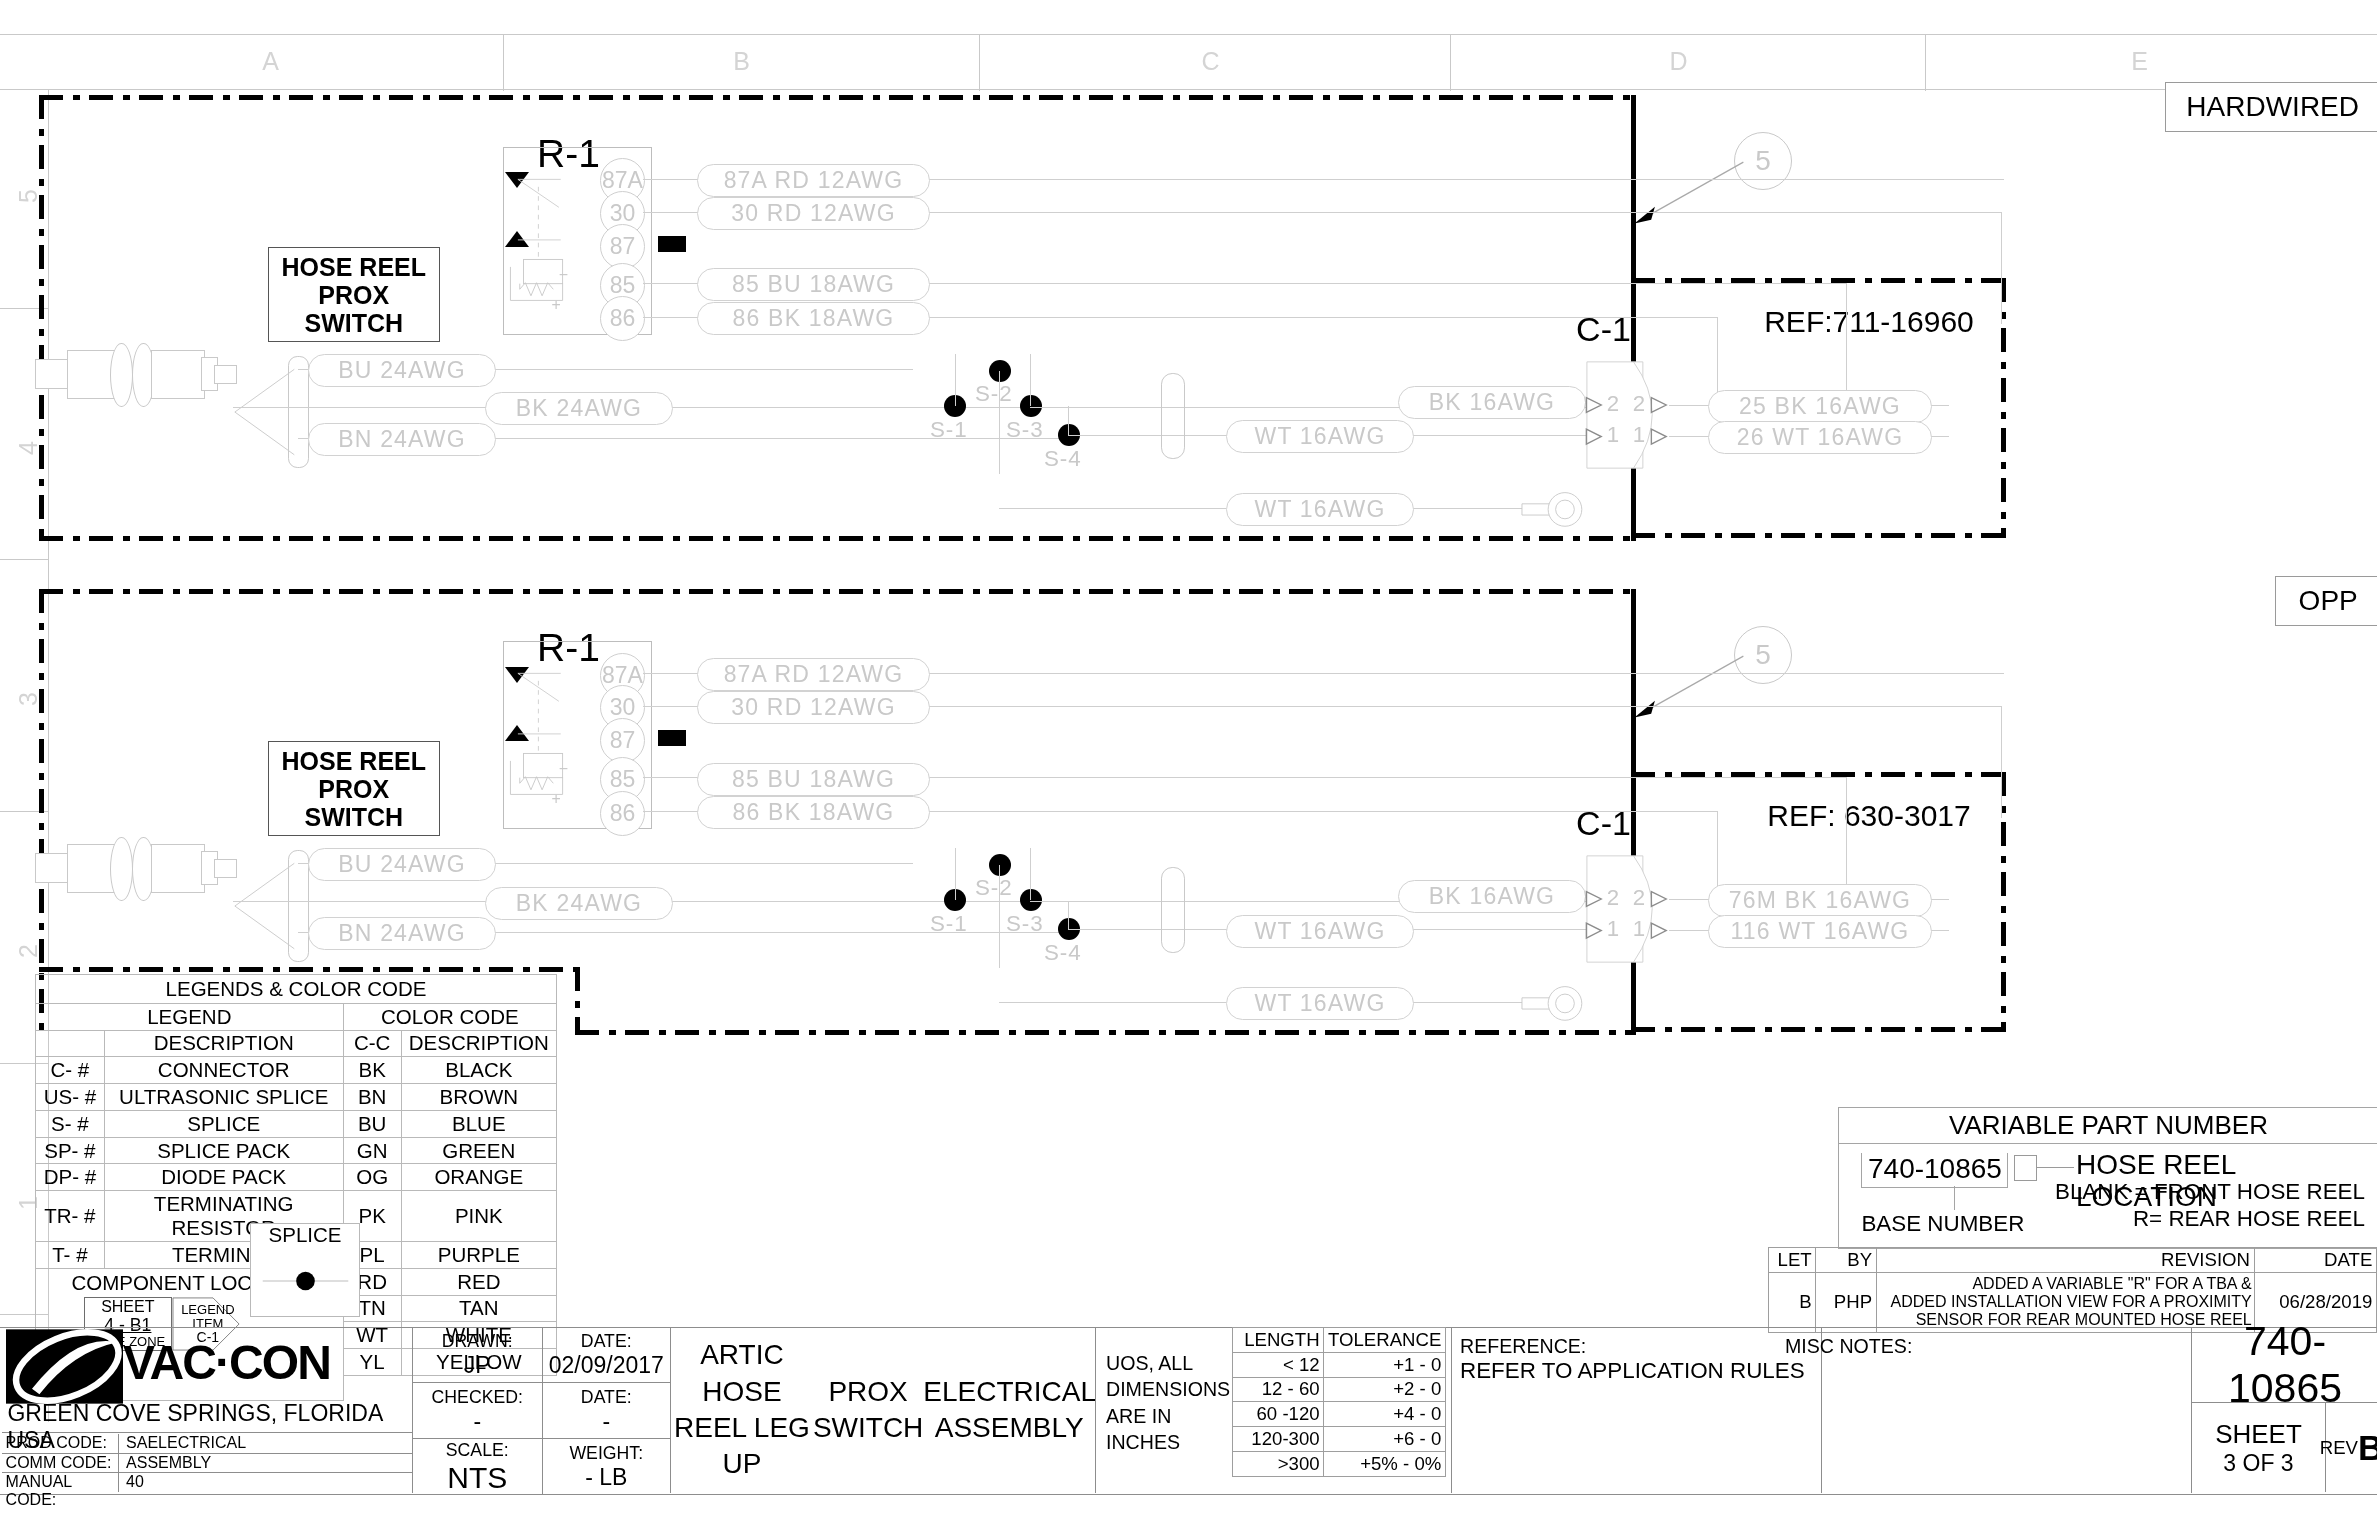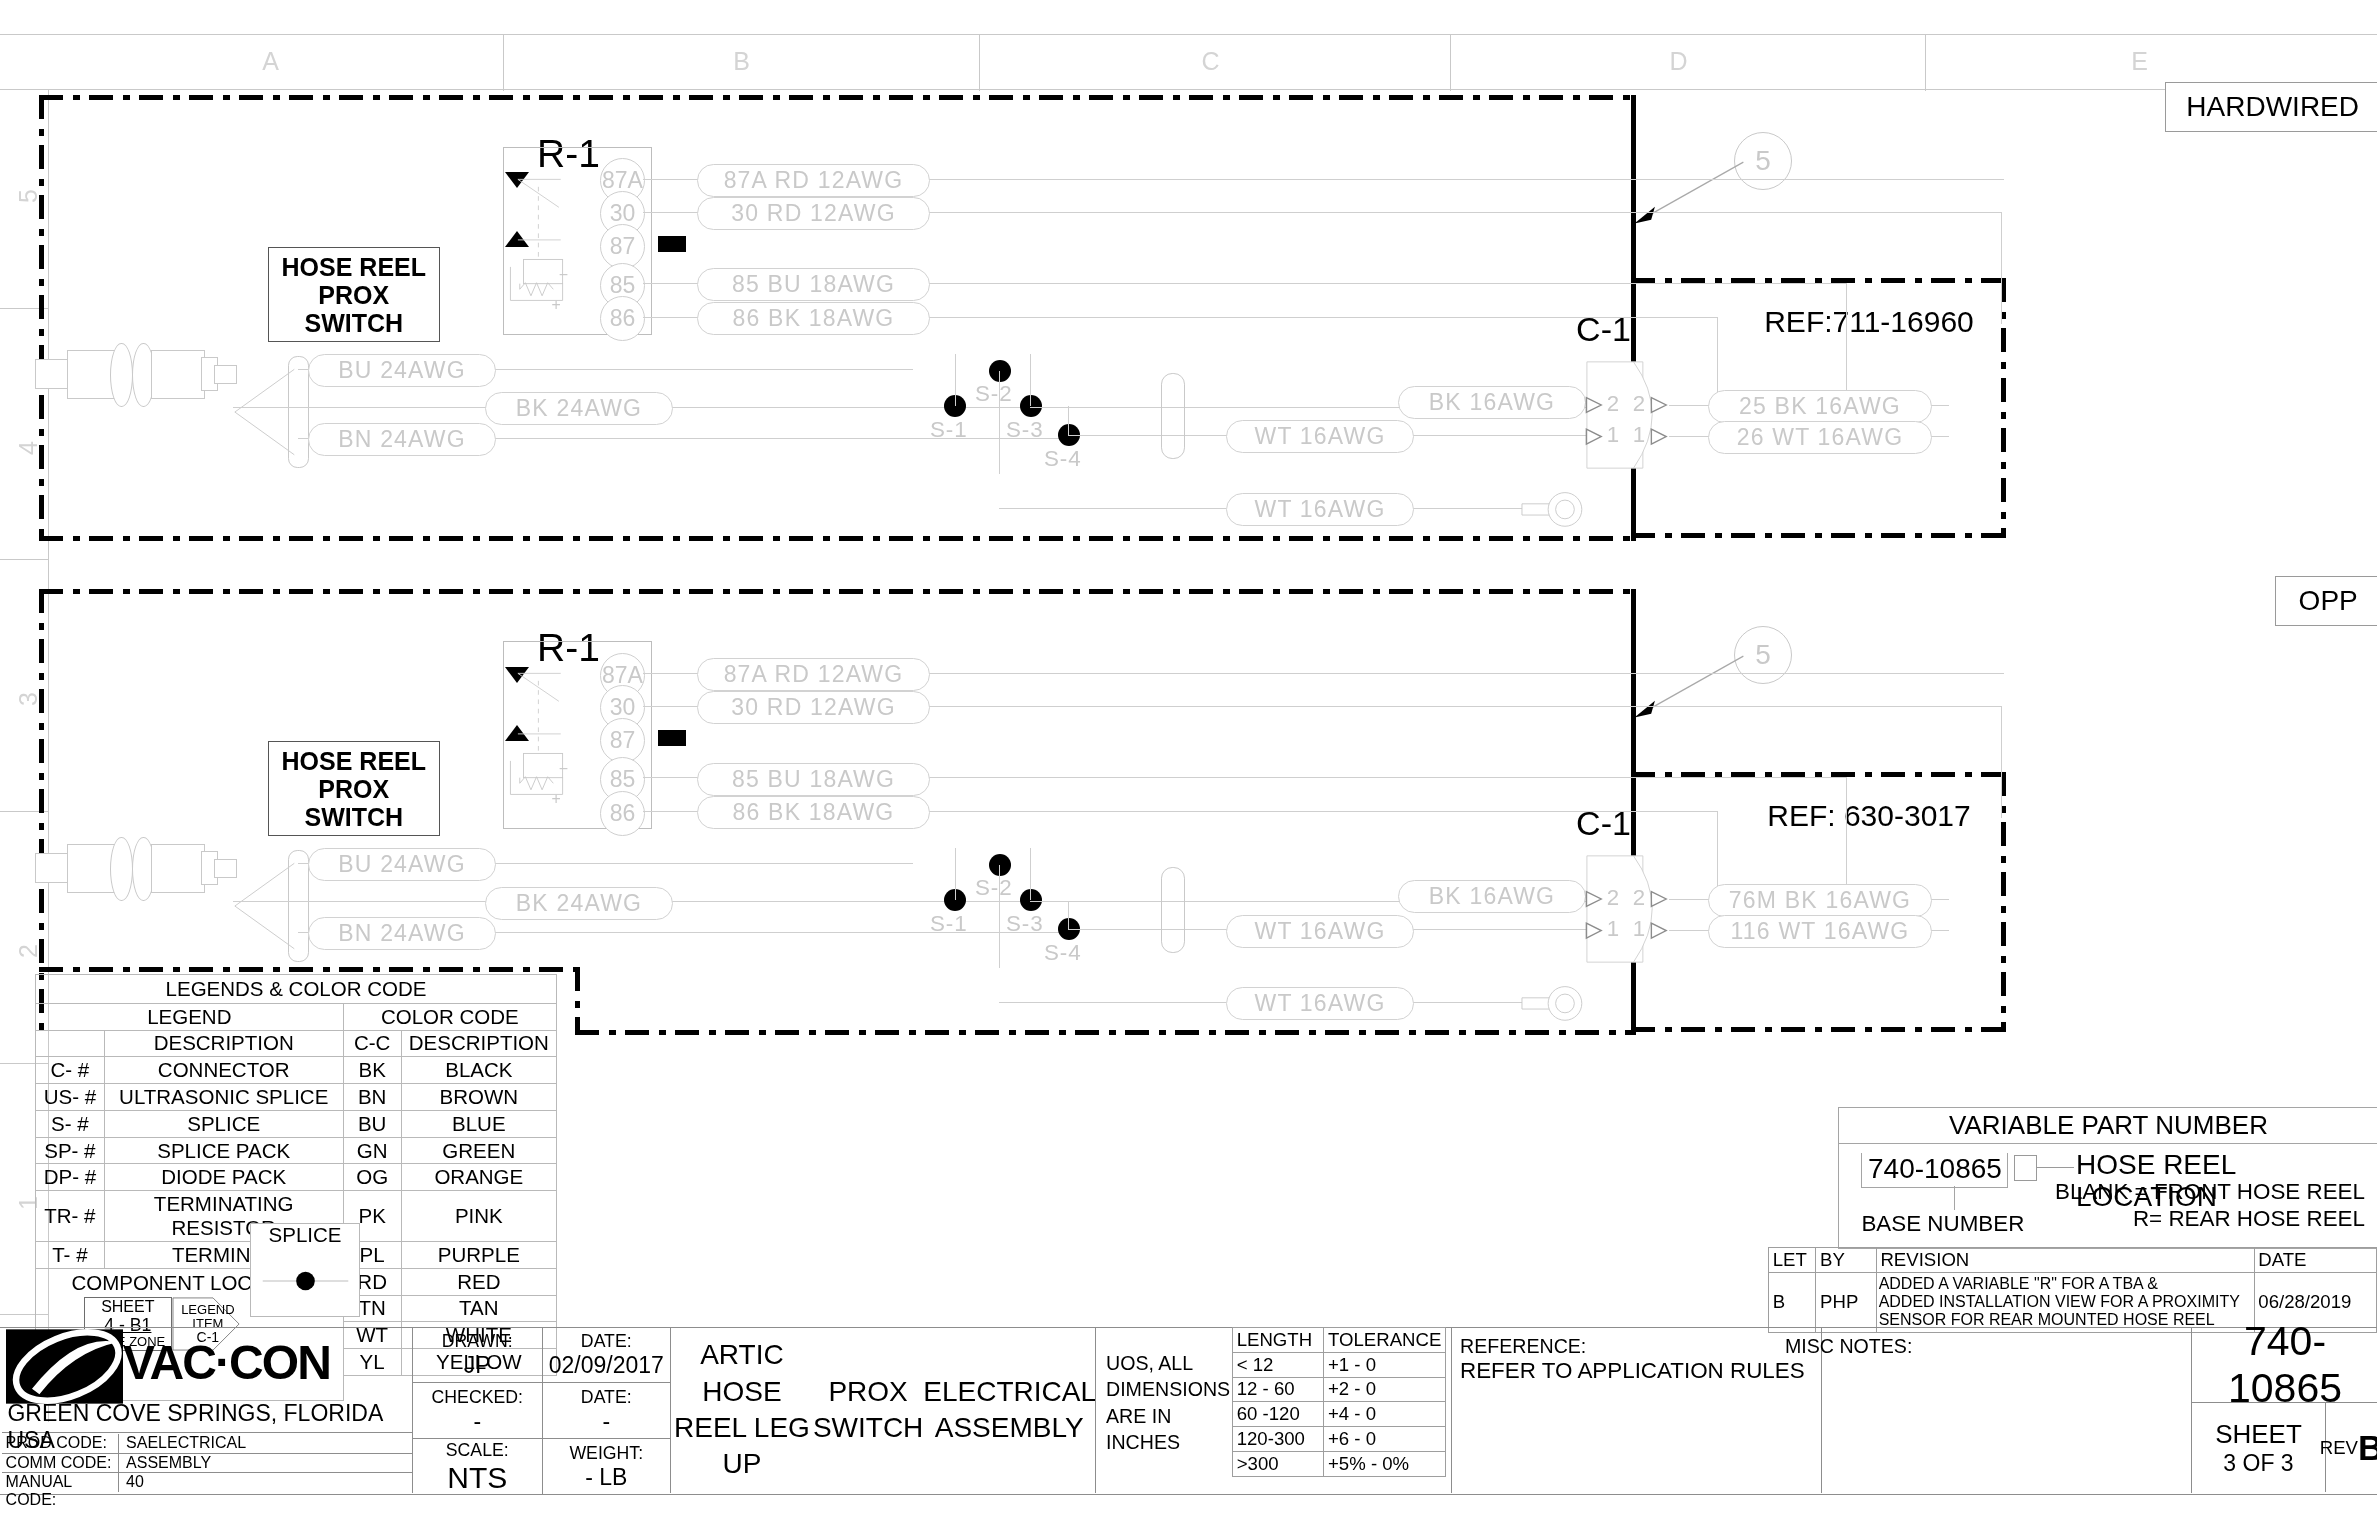--- a/index.html
+++ b/index.html
@@ -50,21 +50,21 @@
   .reftxt{font-size:30px;}
 
   
   .pb{border:0.9px solid #c9c9c9;background:#fff;}
   .nut{border:0.9px solid #c9c9c9;border-radius:50%;background:#fff;}
 
   
   table{border-collapse:collapse;}
   .lg td,.lg th{border:0.9px solid #b9b9b9;font-size:20.5px;font-weight:normal;
                 text-align:center;padding:0.9px 2.8px;height:23px;}
-  .tb td{border:0.9px solid #9e9e9e;font-size:18.6px;text-align:left;padding:0.9px 3.7px;height:20.5px;}
+  .tb td{border:0.9px solid #9e9e9e;font-size:18.6px;text-align:right;padding:0.9px 3.7px;height:20.5px;}
 </style>
 </head>
 <body>
 
 <div class="abs" id="zone-top-rule"></div>
 <div class="abs" id="zone-top-rule2"></div>
 <div class="abs zone-div" style="left:503px"></div>
 <div class="abs zone-div" style="left:979px"></div>
 <div class="abs zone-div" style="left:1450px"></div>
 <div class="abs zone-div" style="left:1925px"></div>

